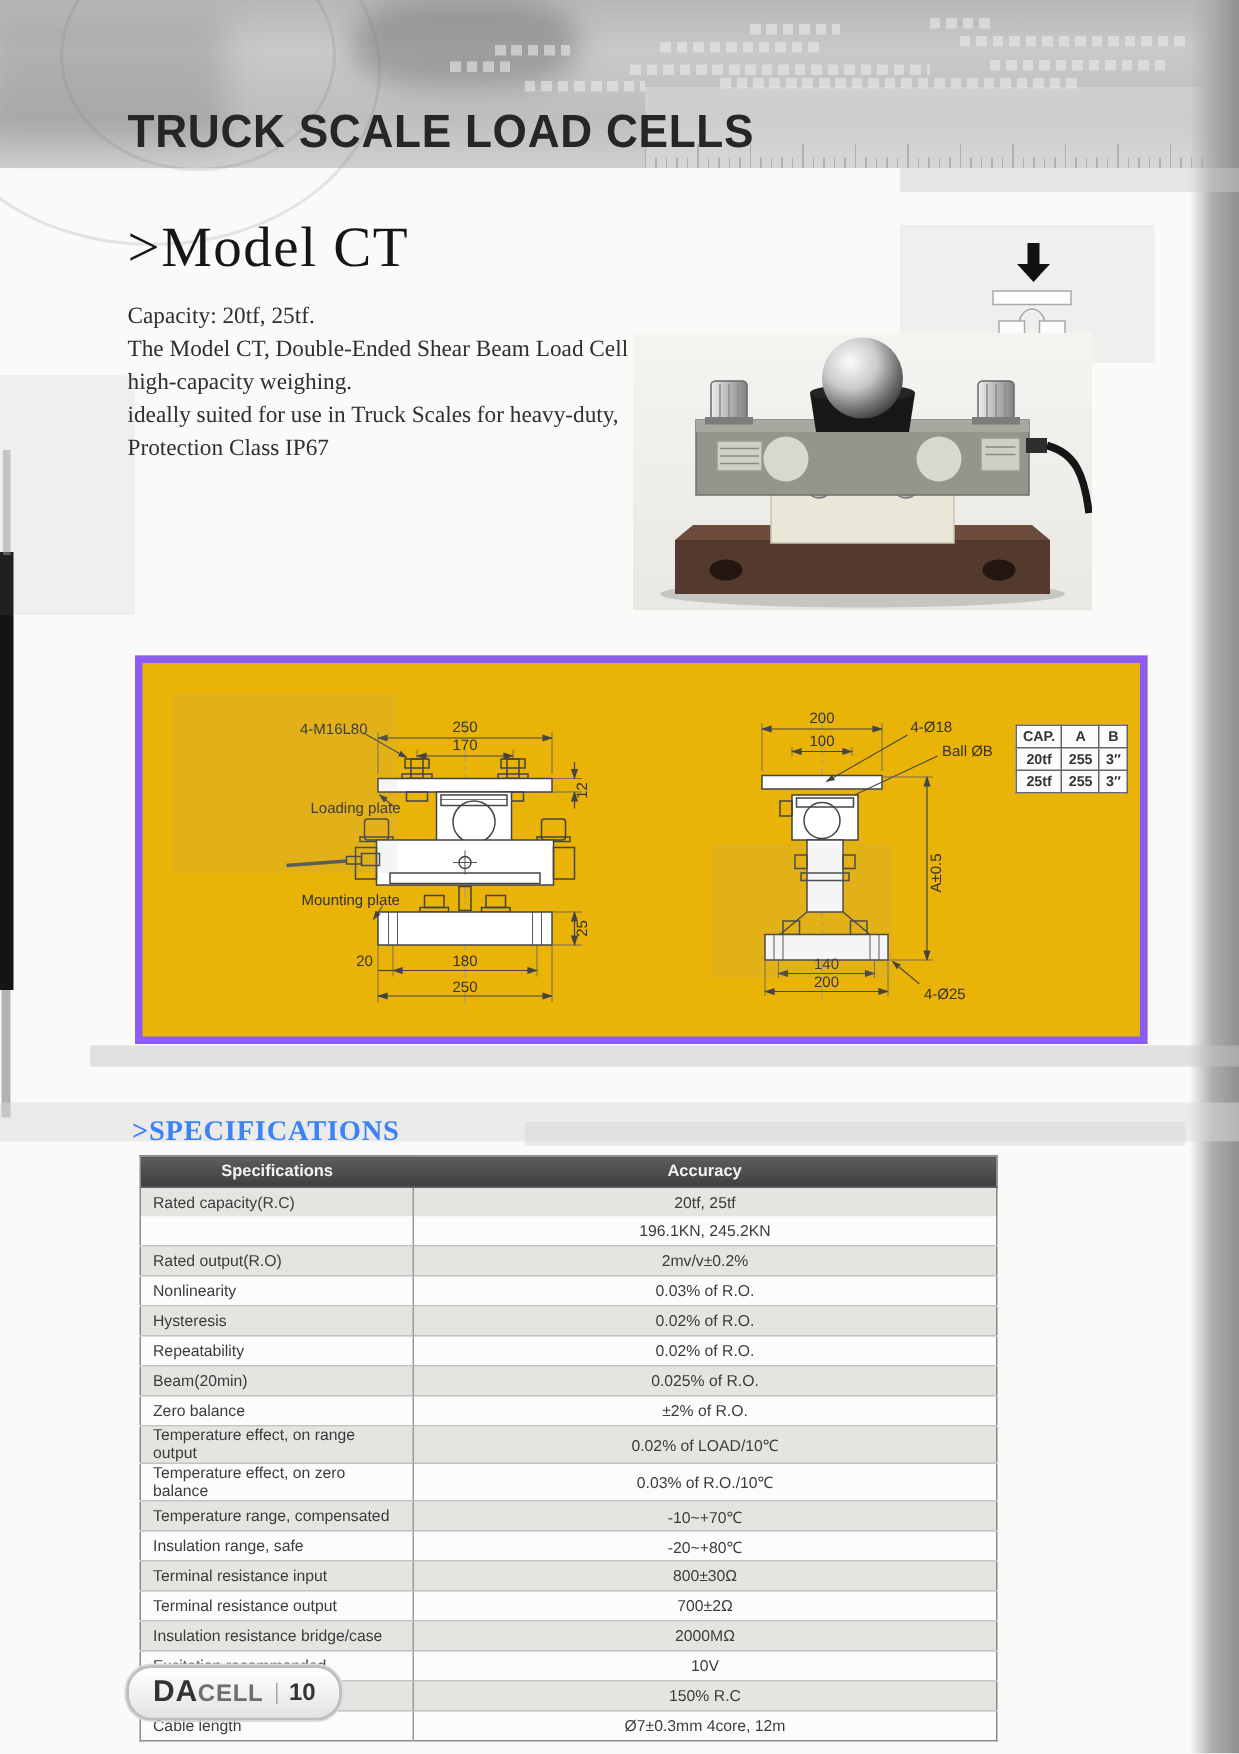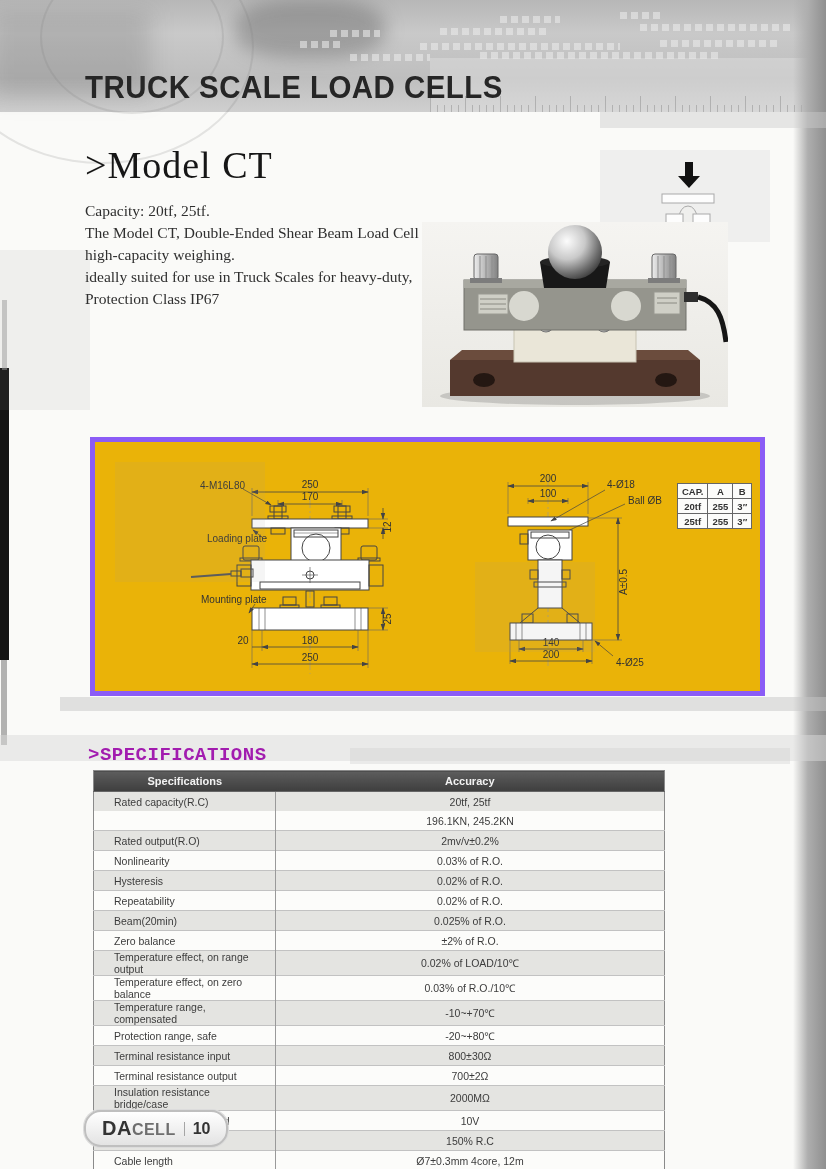--- a/index.html
+++ b/index.html
@@ -46,30 +46,30 @@
 
   
   .panel{left:90px;top:437px;width:665px;height:249px;border:5px solid #8b5cf6;background:#eab308;}
   .panel .bleed{position:absolute;background:rgba(160,160,160,.10);}
   svg text{font-family:"Liberation Sans",sans-serif;font-size:10px;fill:#333;}
   .cap{position:absolute;left:582px;top:41px;border-collapse:collapse;
     font-size:9.5px;color:#333;background:#fcfcfa;}
   .cap th,.cap td{border:1px solid #666;padding:0 4px;height:14px;text-align:center;font-weight:bold;}
 
   
-  .specs-heading{left:88px;top:744px;font-family:Liberation Mono, monospace;font-size:19px;
-    font-weight:600;letter-spacing:.5px;color:#a21caf;}
+  .specs-heading{left:88px;top:744px;font-family:Liberation Serif, serif;font-size:19px;
+    font-weight:600;letter-spacing:.5px;color:#3b82f6;}
   .spec-wrap{left:93px;top:770px;width:669px;}
   table.spec{border-collapse:collapse;table-layout:fixed;width:572px;
     border:1px solid #8a8a8a;font-size:10.5px;color:#3c3c3c;}
   table.spec col.c1{width:182px;}
   table.spec th{background:linear-gradient(180deg,#5d5d5d,#3e3e3e);color:#f2f2f2;
     font-size:11px;font-weight:bold;height:18px;border-bottom:1px solid #666;}
   table.spec td{height:17px;border-top:1px solid #c2c2c2;}
-  table.spec td.lab{text-align:left;padding:0 20px;border-right:1px solid #9a9a9a;}
+  table.spec td.lab{text-align:left;padding:0 8px;border-right:1px solid #9a9a9a;}
   table.spec td.val{text-align:center;}
   table.spec tbody tr:nth-child(odd) td{background:#e4e4e1;}
   table.spec tbody tr:nth-child(even) td{background:#fcfcfa;}
   table.spec tbody tr:first-child td{border-top:none;}
   table.spec tbody tr.cont td{border-top:none;}
 
   
   .footer-pill{left:84px;top:1110px;display:inline-flex;align-items:center;gap:8px;
     padding:5px 16px;border-radius:17px;border:2px solid #bfbfbf;
     background:linear-gradient(180deg,#ffffff,#e3e3e3);box-shadow:0 0 0 1px #dcdcdc;}
@@ -423,21 +423,21 @@
         </tr>
       <tr>
           <td class="lab">Temperature effect, on zero balance</td>
           <td class="val">0.03% of R.O./10℃</td>
         </tr>
       <tr>
           <td class="lab">Temperature range, compensated</td>
           <td class="val">-10~+70℃</td>
         </tr>
       <tr>
-          <td class="lab">Protection range, safe</td>
+          <td class="lab">Insulation range, safe</td>
           <td class="val">-20~+80℃</td>
         </tr>
       <tr>
           <td class="lab">Terminal resistance input</td>
           <td class="val">800±30Ω</td>
         </tr>
       <tr>
           <td class="lab">Terminal resistance output</td>
           <td class="val">700±2Ω</td>
         </tr>

